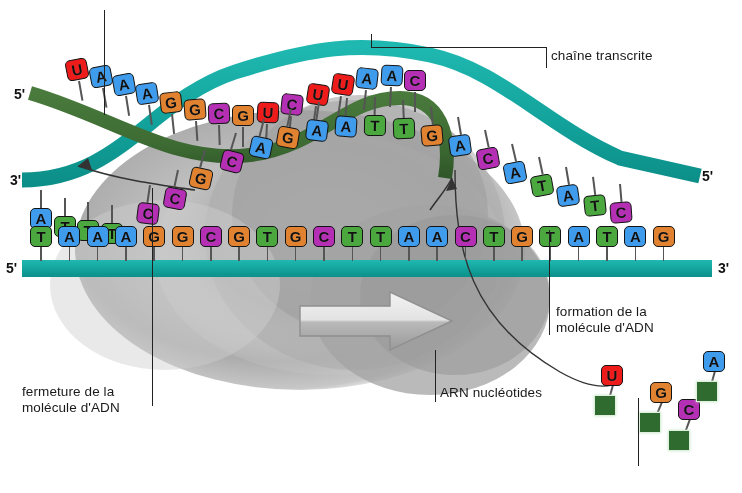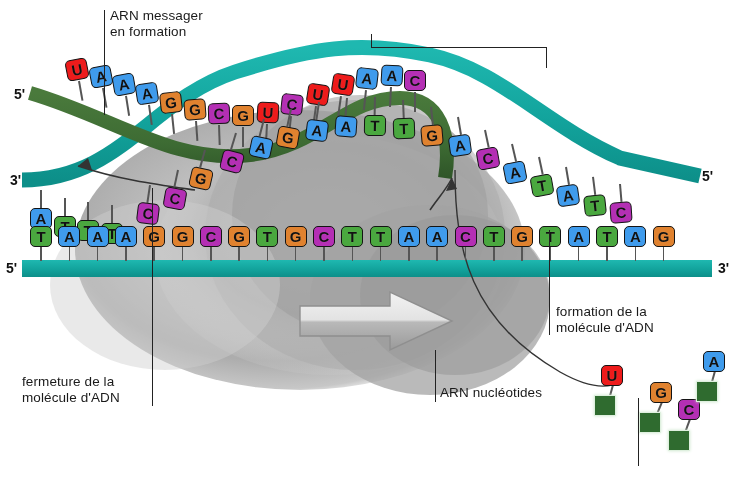--- a/index.html
+++ b/index.html
@@ -261,29 +261,28 @@
       <div class="sq" style="position: absolute; left: 639px; top: 412px;"></div>
       <div class="base G" style="position: absolute; left: 650px; top: 382px; transform: rotate(0deg);">G</div>
       <div class="stem" style="left: 689px; top: 419px; height: 22px; transform-origin: center top; transform: rotate(20.1363deg);"></div>
       <div class="sq" style="position: absolute; left: 668px; top: 430px;"></div>
       <div class="base C" style="position: absolute; left: 678px; top: 399px; transform: rotate(0deg);">C</div>
       <div class="stem" style="left: 714px; top: 371px; height: 21px; transform-origin: center top; transform: rotate(15.4222deg);"></div>
       <div class="sq" style="position: absolute; left: 696px; top: 381px;"></div>
       <div class="base A" style="position: absolute; left: 703px; top: 351px; transform: rotate(0deg);">A</div>
     </div>
 
-  <div class="label" style="left:110px;top:8px;width:160px;">ARN messager
-en formation</div>
   <div class="tick" style="left:104px;top:10px;height:105px;"></div>
 
+  <div class="label" style="left:551px;top:48px;width:180px;">chaîne transcrite</div>
   <div class="tick" style="left:546px;top:48px;height:20px;"></div>
   <div class="tick-h" style="left:371px;top:47px;width:176px;"></div>
   <div class="tick" style="left:371px;top:34px;height:14px;"></div>
 
-  <div class="label" style="left:22px;top:374px;width:170px;">fermeture de la
+  <div class="label" style="left:22px;top:384px;width:170px;">fermeture de la
 molécule d'ADN</div>
   <div class="tick" style="left:152px;top:188px;height:218px;"></div>
 
   <div class="label" style="left:556px;top:304px;width:180px;">formation de la
 molécule d'ADN</div>
   <div class="tick" style="left:549px;top:230px;height:105px;"></div>
 
   <div class="label" style="left:440px;top:385px;width:180px;">ARN nucléotides</div>
   <div class="tick" style="left:435px;top:350px;height:52px;"></div>
 

